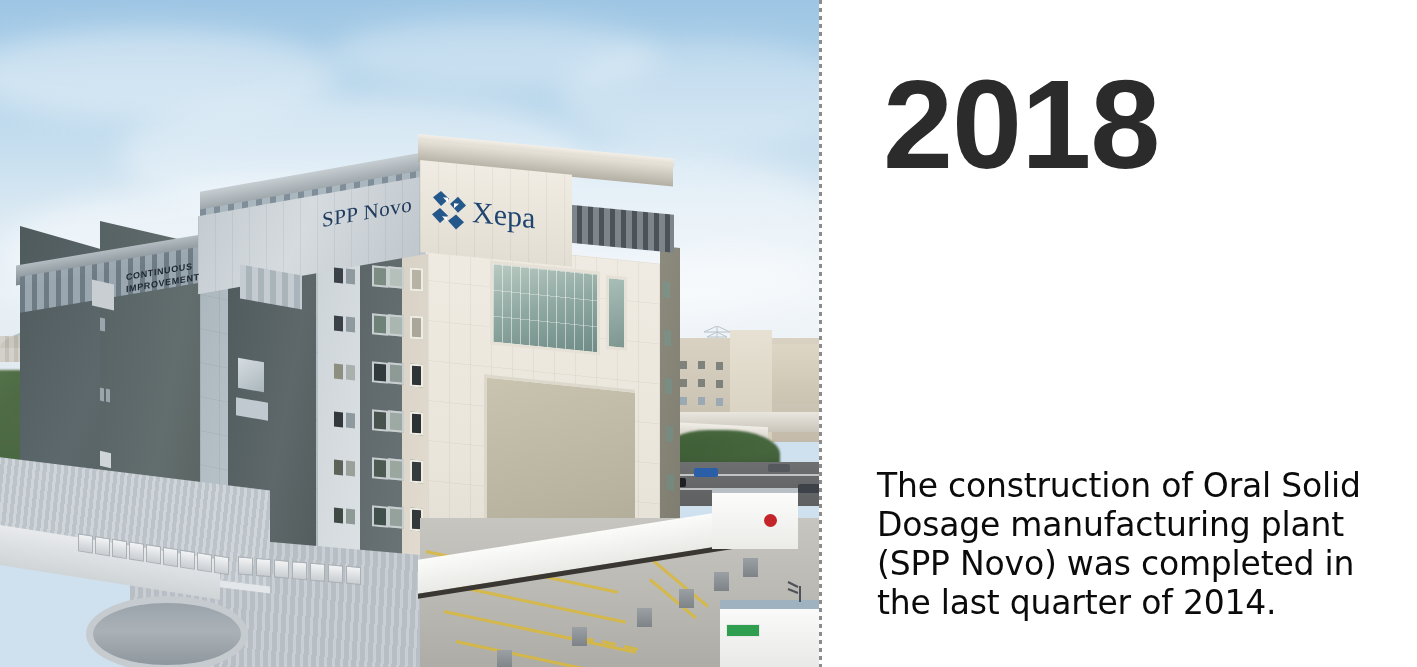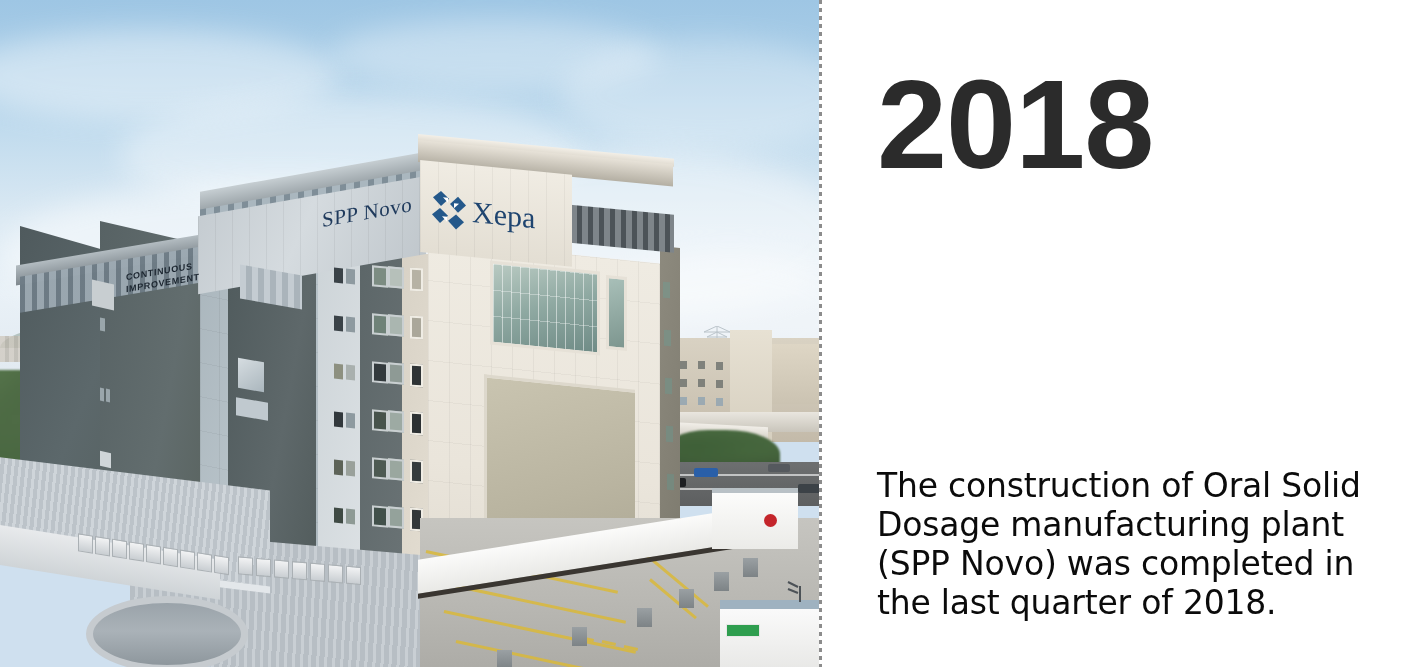--- a/index.html
+++ b/index.html
@@ -597,21 +597,21 @@
 
   
   .text-panel {
     position: relative;
     flex: 1 1 auto;
     height: 667px;
     background: #ffffff;
   }
   .year {
     position: absolute;
-    left: 55px;
+    left: 61px;
     top: 62px;
     font-family: "Liberation Sans", sans-serif;
     font-weight: bold;
     font-size: 126px;
     line-height: 1;
     letter-spacing: -1px;
     color: #2b2b2b;
     margin: 0;
   }
   .body-copy {
@@ -852,16 +852,16 @@
       <g stroke="#4c5257" stroke-width="2" fill="#4c5257">
         <path d="M2 2 L12 7 M2 9 L12 13 M14 6 L14 22"></path>
       </g>
     </svg>
 
     <div class="photo-edge"></div>
   </div>
 
   <div class="text-panel">
     <h1 class="year">2018</h1>
-    <p class="body-copy">The construction of Oral Solid Dosage manufacturing plant (SPP Novo) was completed in the last quarter of 2018.</p>
+    <p class="body-copy">The construction of Oral Solid Dosage manufacturing plant (SPP Novo) was completed in the last quarter of 2014.</p>
   </div>
 
 </div>
 
 </body></html>

